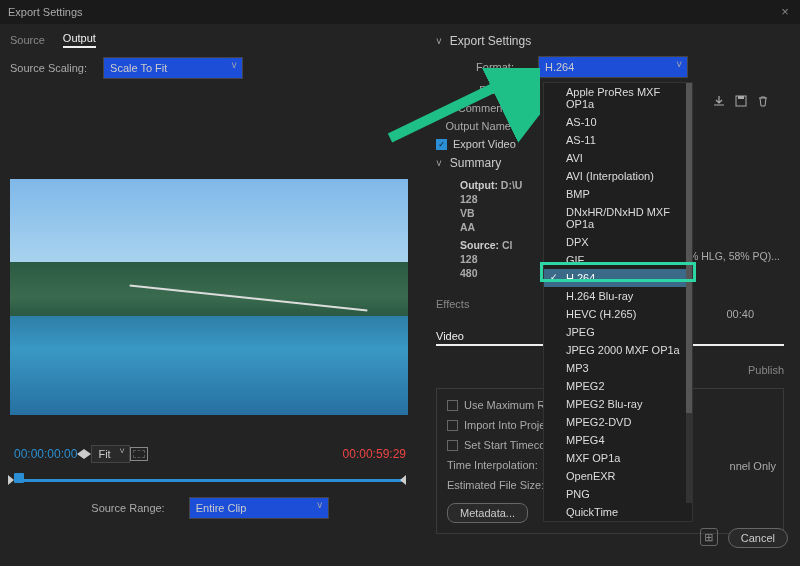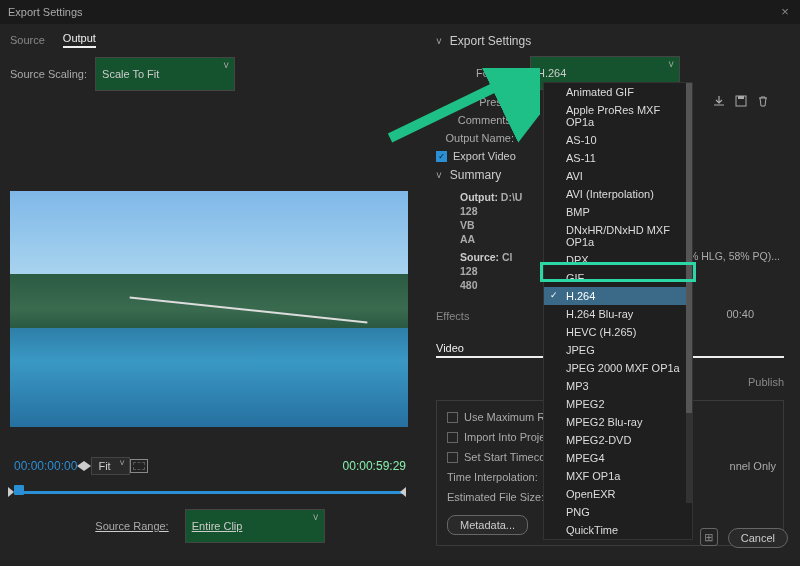--- a/index.html
+++ b/index.html
@@ -7,45 +7,45 @@
 .titlebar { height: 24px; background: #1a1a1a; display: flex; align-items: center; padding: 0 8px; font-size: 11px; color: #aaa; }
 .titlebar-close { margin-left: auto; width: 14px; height: 14px; cursor: pointer; color: #888; font-size: 13px; line-height: 14px; text-align: center; }
 .main { display: flex; height: 540px; }
 .left-pane { width: 420px; background: #232323; padding: 6px 10px; position: relative; }
 .right-pane { flex: 1; background: #232323; padding: 0; position: relative; }
 .tabs { display: flex; gap: 18px; border-bottom: 1px solid transparent; margin-bottom: 8px; align-items: flex-end; }
 .tab { padding: 2px 0; color: #888; cursor: pointer; }
 .tab.active { color: #eee; border-bottom: 2px solid #eee; }
 .row { display: flex; align-items: center; margin-bottom: 6px; font-size: 11px; }
 .label { color: #aaa; }
-.select-box { margin-left: 8px; background: #14532d; border: 1px solid #444; padding: 2px 20px 2px 6px; position: relative; color: #ccc; cursor: pointer; min-width: 140px; height: 34px; line-height: 14px; display: inline-flex; align-items: center; }
+.select-box { margin-left: 16px; background: #1d4ed8; border: 1px solid #444; padding: 2px 20px 2px 6px; position: relative; color: #ccc; cursor: pointer; min-width: 140px; height: 22px; line-height: 14px; display: inline-flex; align-items: center; }
 .select-box::after { content: "˅"; position: absolute; right: 5px; top: 1px; color: #aaa; font-size: 10px; }
 .preview-area { background: #000; width: 398px; height: 236px; margin-top: 100px; position: relative; overflow: hidden; }
 .preview-img { position: absolute; inset: 0; background:
   linear-gradient(to bottom, #7fb8e8 0%, #a8d3ef 35%, transparent 35%),
   linear-gradient(to bottom, transparent 35%, #2b5a42 35%, #3a6b4f 50%, #2a5842 58%, transparent 58%),
   linear-gradient(to bottom, transparent 58%, #2d7fa8 58%, #3a98c4 72%, #2670a0 100%);
 }
 .preview-img::before { content:""; position:absolute; left: 30%; top: 50%; width: 60%; height: 2px; background:#ddd; transform: rotate(6deg); }
 .time-bar { display: flex; align-items: center; gap: 0; margin-top: 30px; padding: 0 4px; }
 .time { color: #2a8fd4; font-size: 12px; }
-.time.right { color: #86efac; margin-left: auto; }
+.time.right { color: #ef4444; margin-left: auto; }
 .tri { width: 0; height: 0; border-top: 5px solid transparent; border-bottom: 5px solid transparent; cursor: pointer; display: inline-block; }
 .tri-left { border-right: 7px solid #ccc; }
 .tri-right { border-left: 7px solid #ccc; }
 .fit-select { background: #2a2a2a; border: 1px solid #444; padding: 2px 18px 2px 6px; position: relative; cursor: pointer; }
 .fit-select::after { content: "˅"; position: absolute; right: 4px; top: 0; color: #aaa; font-size: 9px; }
 .aspect-icon { width: 18px; height: 14px; border: 1px solid #888; cursor: pointer; position:relative; }
 .aspect-icon::after { content:""; position:absolute; inset:2px; border:1px dashed #555; }
 .scrubber { margin-top: 8px; position: relative; height: 18px; }
 .scrubber-line { position: absolute; top: 8px; left: 4px; right: 4px; height: 3px; background: #2a8fd4; }
 .scrubber-head { position: absolute; top: 2px; left: 4px; width: 10px; height: 10px; background: #2a8fd4; border-radius: 1px; }
 .scrubber-end { position:absolute; top:4px; right:4px; width:0; height:0; border-top:5px solid transparent; border-bottom:5px solid transparent; border-right:6px solid #ccc; }
 .scrubber-start { position:absolute; top:4px; left:-2px; width:0; height:0; border-top:5px solid transparent; border-bottom:5px solid transparent; border-left:6px solid #ccc; }
-.src-range-row { display:flex; align-items:center; justify-content:center; gap:8px; margin-top:8px;text-decoration:underline; }
+.src-range-row { display:flex; align-items:center; justify-content:center; gap:8px; margin-top:8px; }
 
 .right-inner { padding: 10px 16px; }
 .section-head { display:flex; align-items:center; gap:8px; color:#ccc; margin-bottom:8px; cursor:pointer; font-size: 12px; }
 .section-head::before { content:"˅"; font-size:10px; color:#aaa; }
 .form-row { display:flex; align-items:center; margin-bottom:6px; }
 .form-label { width: 78px; text-align:right; color:#aaa; margin-right:8px; }
 .form-value { color:#2a8fd4; }
 .chk { width:11px; height:11px; border:1px solid #666; margin-right:6px; display:inline-flex; align-items:center; justify-content:center; cursor:pointer; }
 .chk.checked { background:#2a8fd4; border-color:#2a8fd4; }
 .chk.checked::after { content:"✓"; font-size:8px; color:#111; }
@@ -228,21 +228,20 @@
     <span class="opts-right">nnel Only</span>
 
     <div class="dialog-btns">
       <span class="queue-icon">⊞</span>
       <span class="btn">Cancel</span>
     </div>
   </div>
 </div>
 
 <div class="dropdown" id="dd">
-    <div class="dropdown-item">Animated GIF</div>
     <div class="dropdown-item">Apple ProRes MXF OP1a</div>
     <div class="dropdown-item">AS-10</div>
     <div class="dropdown-item">AS-11</div>
     <div class="dropdown-item">AVI</div>
     <div class="dropdown-item">AVI (Interpolation)</div>
     <div class="dropdown-item">BMP</div>
     <div class="dropdown-item">DNxHR/DNxHD MXF OP1a</div>
     <div class="dropdown-item">DPX</div>
     <div class="dropdown-item">GIF</div>
     <div class="dropdown-item selected">H.264</div>

